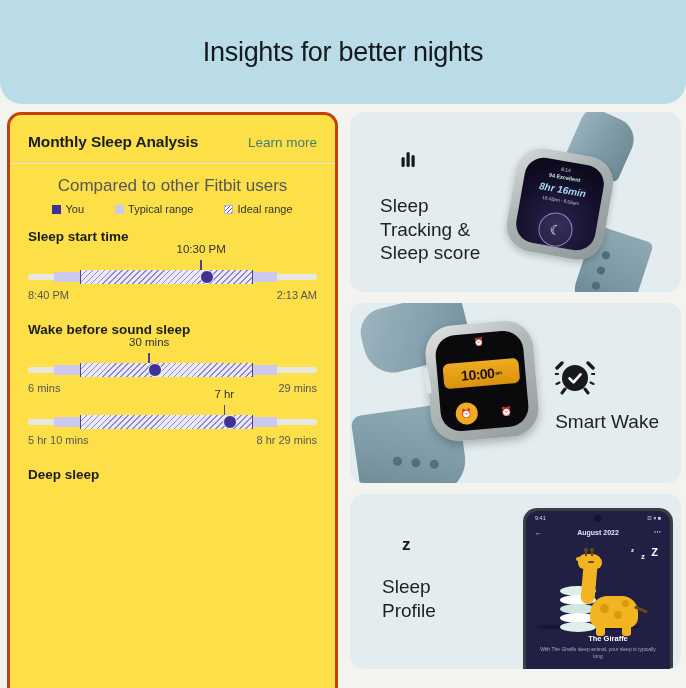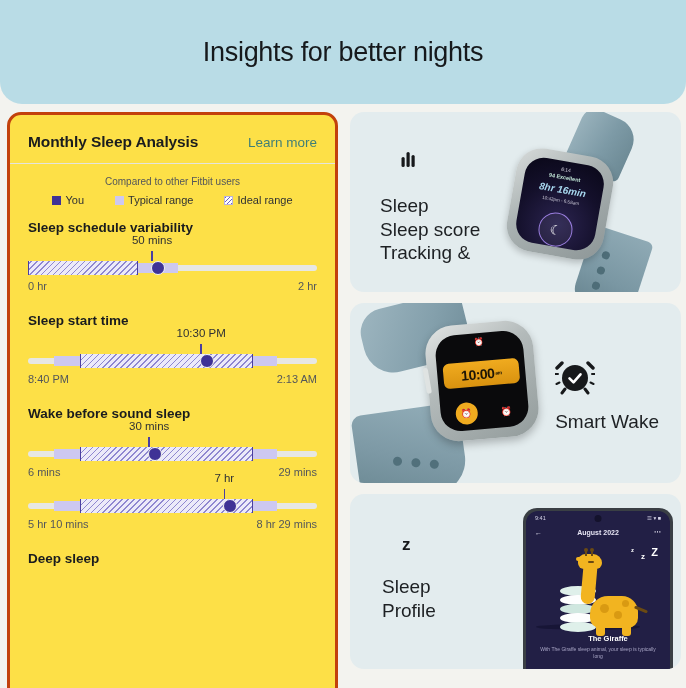--- a/index.html
+++ b/index.html
@@ -68,21 +68,21 @@
     letter-spacing: -0.1px;
   }
   .learn-more {
     font-size: 13.5px;
     color: #3f7e77;
     font-weight: 400;
   }
 
   .legend-block { padding: 12px 0 4px 0; text-align: center; }
   .legend-caption {
-    font-size: 10px;
+    font-size: 17px;
     color: #53565a;
     margin-bottom: 7px;
   }
   .legend-row {
     display: flex;
     justify-content: center;
     align-items: center;
     gap: 31px;
     font-size: 11px;
     color: #2f3134;
@@ -510,36 +510,20 @@
           </div>
           <div class="legend-item">
             <span class="sw sw-ideal"></span>
             <span>Ideal range</span>
           </div>
         </div>
       </div>
 
       <div class="metrics">
 
-        <div class="metric">
-          <div class="metric-name">Sleep schedule variability</div>
-          <div class="track-wrap">
-            <div class="track"></div>
-            <div class="typ-band" style="left: 38%; width: 14%;"></div>
-            <div class="ideal-band" style="left: 0%; width: 38%;"></div>
-            <div class="dot" style="left: 45%;">
-              <div class="dot-stem"></div>
-              <div class="dot-label">50 mins</div>
-            </div>
-          </div>
-          <div class="endpoints">
-            <span>0 hr</span>
-            <span>2 hr</span>
-          </div>
-        </div>
 
         <div class="metric">
           <div class="metric-name">Sleep start time</div>
           <div class="track-wrap">
             <div class="track"></div>
             <div class="typ-band" style="left: 9%; width: 77%;"></div>
             <div class="ideal-band" style="left: 18%; width: 60%;"></div>
             <div class="dot" style="left: 62%;">
               <div class="dot-stem"></div>
               <div class="dot-label">10:30 PM</div>
@@ -599,22 +583,22 @@
         <div class="rc-icon">
           <svg width="36" height="34" viewBox="0 0 36 34">
             <path class="blk" d="M20 2a15 15 0 1 0 0 30 15 15 0 0 1 0-30z"></path>
             <rect class="blk" x="21.5" y="12" width="3.2" height="10" rx="1.6"></rect>
             <rect class="blk" x="26.5" y="7" width="3.2" height="15" rx="1.6"></rect>
             <rect class="blk" x="31.5" y="10" width="3.2" height="12" rx="1.6"></rect>
           </svg>
         </div>
         <div class="rc-label">
           <div>Sleep</div>
+          <div>Tracking &amp;</div>
           <div>Sleep score</div>
-          <div>Tracking &amp;</div>
         </div>
       </div>
 
       <div class="watch1">
         <div class="strap-top1"></div>
         <div class="strap-bot1"></div>
         <div class="case1">
           <div class="screen1">
             <div class="w1-line w1-time">6:14</div>
             <div class="w1-line w1-score">94 Excellent</div>

